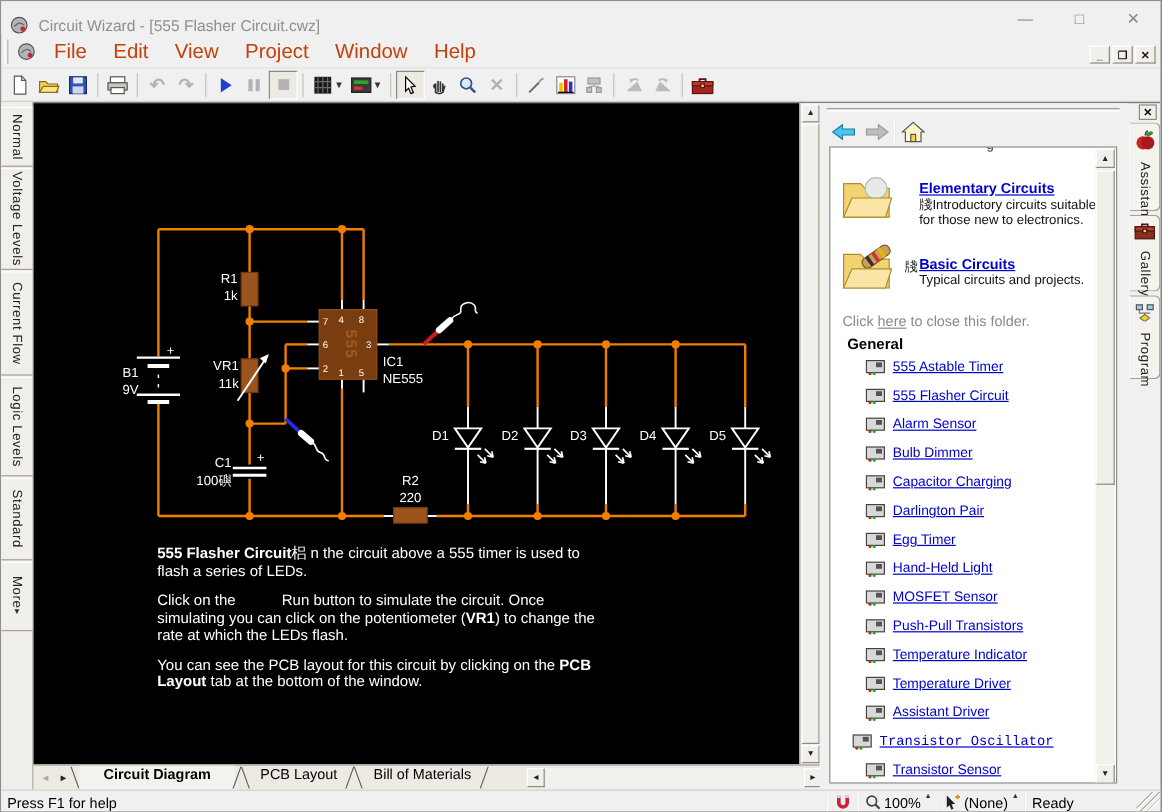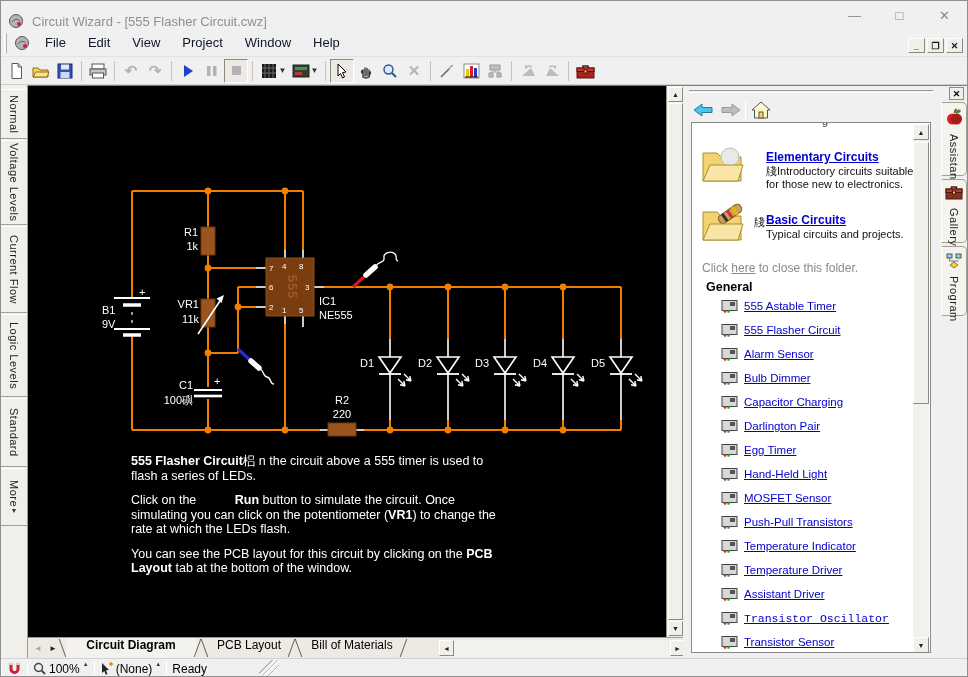--- a/index.html
+++ b/index.html
@@ -5,21 +5,21 @@
   html,body{margin:0;padding:0;background:#555;}
   *{box-sizing:border-box;}
   .win{position:relative;width:968px;height:677px;background:#f0f0f0;
        font-family:"Liberation Sans",sans-serif;overflow:hidden;border:1px solid #8f8f8f;}
   
   .titlebar{position:absolute;left:0;top:0;width:100%;height:28px;background:#f0f0f0;display:flex;align-items:flex-end;}
   .titlebar .ttext{color:#8f8f8f;font-size:13px;margin-left:8px;}
   .wbtn{position:absolute;top:0;width:45px;height:28px;display:flex;align-items:center;justify-content:center;color:#8a8a8a;font-size:13px;}
   
   .menubar{position:absolute;left:0;top:28px;width:100%;height:28px;display:flex;align-items:center;border-bottom:1px solid #e2e2e2;}
-  .mitem{padding:4px 11px;font-size:13px;color:#0f172a;}
+  .mitem{padding:4px 11px;font-size:17px;color:#c2410c;}
   .mdibtns{position:absolute;right:4px;top:9px;display:flex;gap:2px;}
   .mdib{width:17px;height:15px;background:#f0efe9;border:1px solid;border-color:#fff #8d8a80 #8d8a80 #fff;font-size:9px;font-weight:bold;display:flex;align-items:center;justify-content:center;color:#111;}
   .grip-v{width:3px;height:20px;margin:0 3px;border-left:1px solid #fff;border-right:1px solid #b5b2a8;}
   
   .toolbar{position:absolute;left:0;top:56px;width:100%;height:28px;display:flex;align-items:center;padding-left:4px;border-bottom:1px solid #cfcfcf;}
   .tbtn{width:24px;height:24px;display:flex;align-items:center;justify-content:center;}
   .tbtn.frame{border:1px solid;border-color:#8d8a80 #fff #fff #8d8a80;background:#eceae3;}
   .tsep{width:1px;height:20px;background:#c6c3ba;margin:0 4px;}
   .drop{font-size:8px;color:#333;margin-left:1px;}
   .gray{color:#b3b3b3;font-size:15px;font-weight:bold;}
@@ -427,21 +427,21 @@
       <g>
         <line x1="210" y1="263" x2="223" y2="275" stroke="#2a2ad6" stroke-width="3.2"></line>
         <line x1="223" y1="275" x2="231" y2="282" stroke="#fff" stroke-width="5.5" stroke-linecap="round"></line>
         <path d="M232,283 c5,2 2,7 7,8 c5,1 2,7 7,7" stroke="#fff" stroke-width="1.3" fill="none"></path>
       </g>
     </svg>
 
     
     <div class="desc">
       <p><span style="font-weight: bold;">555 Flasher Circuit</span><span>梠 n the circuit above a 555 timer is used to flash a series of LEDs.</span></p>
-      <p><span>Click on the </span><span style="font-weight: bold; padding-left: 35px;">Run</span><span> button to simulate the circuit. Once simulating you can click on the potentiometer (</span><span style="font-weight: bold;">VR1</span><span>) to change the rate at which the LEDs flash.</span></p>
+      <p><span>Click on the </span><span style="font-weight: normal; padding-left: 35px;">Run</span><span> button to simulate the circuit. Once simulating you can click on the potentiometer (</span><span style="font-weight: bold;">VR1</span><span>) to change the rate at which the LEDs flash.</span></p>
       <p><span>You can see the PCB layout for this circuit by clicking on the </span><span style="font-weight: bold;">PCB Layout</span><span> tab at the bottom of the window.</span></p>
     </div>
   </div>
 
   <div class="vscroll sb">
     <div class="sbtn" style="position:absolute;top:1px;left:1px;width:15px;height:15px;">
         <span>▲</span>
       </div>
     <div class="sthumb" style="position:absolute;top:17px;left:1px;width:15px;height:517px;"></div>
     <div class="sbtn" style="position:absolute;bottom:1px;left:1px;width:15px;height:15px;">
@@ -608,21 +608,21 @@
                 <rect x="9" y="3" width="5" height="4" fill="#555"></rect>
                 <circle cx="4" cy="12.5" r="1.3" fill="#cc2222"></circle>
                 <circle cx="7.5" cy="12.5" r="1.3" fill="#22aa22"></circle>
               </svg></span><a class="ilink" style="position:absolute;left:23px;top:1px;white-space:nowrap;">Temperature Driver</a></div>
         <div style="position:absolute;left:29px;top:464px;"><span><svg width="18" height="14">
                 <rect x="1" y="1.5" width="15" height="10" fill="#d8d8d8" stroke="#444"></rect>
                 <rect x="9" y="3" width="5" height="4" fill="#555"></rect>
                 <circle cx="4" cy="12.5" r="1.3" fill="#cc2222"></circle>
                 <circle cx="7.5" cy="12.5" r="1.3" fill="#22aa22"></circle>
               </svg></span><a class="ilink" style="position:absolute;left:23px;top:1px;white-space:nowrap;">Assistant Driver</a></div>
-        <div style="position:absolute;left:29px;top:488px;font-family:Liberation Mono, monospace;"><span><svg width="18" height="14">
+        <div style="position:absolute;left:18px;top:488px;font-family:Liberation Mono, monospace;"><span><svg width="18" height="14">
                 <rect x="1" y="1.5" width="15" height="10" fill="#d8d8d8" stroke="#444"></rect>
                 <rect x="9" y="3" width="5" height="4" fill="#555"></rect>
                 <circle cx="4" cy="12.5" r="1.3" fill="#cc2222"></circle>
                 <circle cx="7.5" cy="12.5" r="1.3" fill="#22aa22"></circle>
               </svg></span><a class="ilink" style="position:absolute;left:23px;top:1px;white-space:nowrap;">Transistor Oscillator</a></div>
         <div style="position:absolute;left:29px;top:512px;"><span><svg width="18" height="14">
                 <rect x="1" y="1.5" width="15" height="10" fill="#d8d8d8" stroke="#444"></rect>
                 <rect x="9" y="3" width="5" height="4" fill="#555"></rect>
                 <circle cx="4" cy="12.5" r="1.3" fill="#cc2222"></circle>
                 <circle cx="7.5" cy="12.5" r="1.3" fill="#22aa22"></circle>
@@ -667,20 +667,23 @@
     <span><svg width="18" height="16">
           <rect x="2" y="2" width="5" height="4" fill="#8fd0e8" stroke="#555"></rect>
           <rect x="11" y="2" width="5" height="4" fill="#8fd0e8" stroke="#555"></rect>
           <path d="M4.5 6 v3 h9 M9 9 v2" stroke="#777" fill="none"></path>
           <polygon points="9,10 13,13 9,16 5,13" fill="#ffd700" stroke="#777"></polygon>
         </svg></span>
     <span class="vtext">Program</span>
   </div>
 
   <div class="statusbar">
+    <div class="scell" style="flex:1;">
+        <span>Press F1 for help</span>
+      </div>
     <div class="ssep"></div>
     <div class="scell">
       <svg width="15" height="15">
           <path d="M4 2 v6 a3.5 3.5 0 0 0 7 0 v-6" stroke="#cc2233" stroke-width="3" fill="none"></path>
           <rect x="2.6" y="1.5" width="3" height="2.5" fill="#d8d8d8"></rect>
           <rect x="9.4" y="1.5" width="3" height="2.5" fill="#d8d8d8"></rect>
         </svg>
     </div>
     <div class="ssep"></div>
     <div class="scell">

